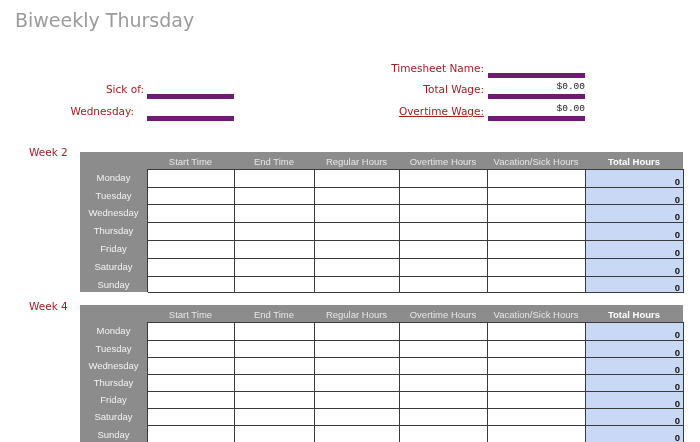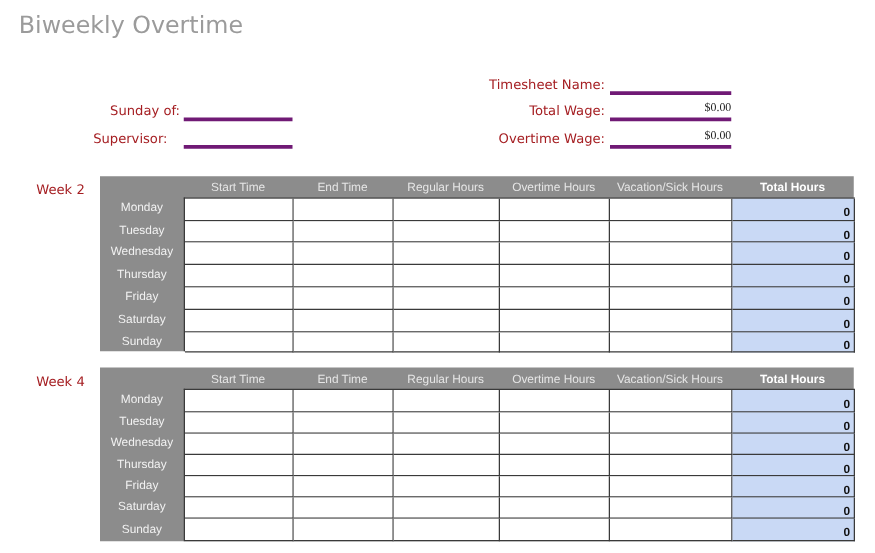--- a/index.html
+++ b/index.html
@@ -2,55 +2,55 @@
 <html><head>
 <meta charset="utf-8">
 <style>
   html, body { margin:0; padding:0; background:#ffffff; }
   body { width:700px; height:442px; position:relative; overflow:hidden;
          font-family:"Liberation Sans", sans-serif; }
   .title { position:absolute; left:15px; top:9px; font-family:"DejaVu Sans", sans-serif;
            font-size:19px; color:#9b9b9b; }
   .lbl { position:absolute; font-family:"DejaVu Sans", sans-serif; font-size:10.5px;
          color:#a51e22; text-align:right; }
-  .line { position:absolute; height:14px; border-bottom:3px solid #701a75;
-          font-family:Liberation Serif, serif; font-size:9.5px; color:#222;
+  .line { position:absolute; height:14px; border-bottom:5px solid #701a75;
+          font-family:Liberation Mono, monospace; font-size:9.5px; color:#222;
           text-align:right; line-height:14px; }
   .week-lbl { position:absolute; left:29px; font-family:"DejaVu Sans", sans-serif;
               font-size:10.5px; color:#a51e22; }
-  .sheet { position:absolute; left:80px; width:603px; background:#8c8c8c; }
+  .sheet { position:absolute; left:80px; width:603px; background:#8c8c8c;margin-top:11px; }
   .hdr { position:absolute; top:0; height:17px; font-size:9.5px; color:#e6e6e6;
          text-align:center; line-height:20px; }
   .hdr.total { color:#ffffff; font-weight:bold; }
   .day { position:absolute; left:0; width:67px; font-size:9.5px; color:#f2f2f2;
          text-align:center; }
   .grid { position:absolute; left:67px; top:17px; width:536px; }
   .cell { position:absolute; background:#fff; border-right:1px solid #3a3a3a;
           border-bottom:1px solid #3a3a3a; box-sizing:border-box; }
   .cell.tot { background:#c9d9f5; font-size:9.5px; font-weight:bold; color:#111;
               text-align:right; padding-right:3px; box-sizing:border-box; }
 </style>
 </head>
 <body>
 
-<div class="title">Biweekly Overtime</div>
+<div class="title">Biweekly Thursday</div>
 
-<div class="lbl" style="left:60px; top:83px; width:84px;">Sunday of:</div>
+<div class="lbl" style="left:60px; top:83px; width:84px;">Sick of:</div>
 <div class="line" style="left:147px; top:80px; width:87px;"></div>
 
-<div class="lbl" style="left:60px; top:105px; width:74px;">Supervisor:</div>
+<div class="lbl" style="left:60px; top:105px; width:74px;">Wednesday:</div>
 <div class="line" style="left:147px; top:102px; width:87px;"></div>
 
 <div class="lbl" style="left:380px; top:62px; width:104px;">Timesheet Name:</div>
 <div class="line" style="left:488px; top:59px; width:97px;"></div>
 
 <div class="lbl" style="left:380px; top:83px; width:104px;">Total Wage:</div>
 <div class="line" style="left:488px; top:80px; width:97px;">$0.00</div>
 
-<div class="lbl" style="left:380px; top:105px; width:104px;">Overtime Wage:</div>
+<div class="lbl" style="left:380px; top:105px; width:104px;text-decoration:underline;">Overtime Wage:</div>
 <div class="line" style="left:488px; top:102px; width:97px;">$0.00</div>
 
 <div class="week-lbl" style="top:146px;">Week 2</div>
 <div class="sheet" style="top:141px; height:140px;">
   <div class="hdr" style="left:67px; width:87px;">Start Time</div>
   <div class="hdr" style="left:154px; width:80px;">End Time</div>
   <div class="hdr" style="left:234px; width:85px;">Regular Hours</div>
   <div class="hdr" style="left:319px; width:88px;">Overtime Hours</div>
   <div class="hdr" style="left:407px; width:98px;">Vacation/Sick Hours</div>
   <div class="hdr total" style="left:505px; width:98px;">Total Hours</div>

